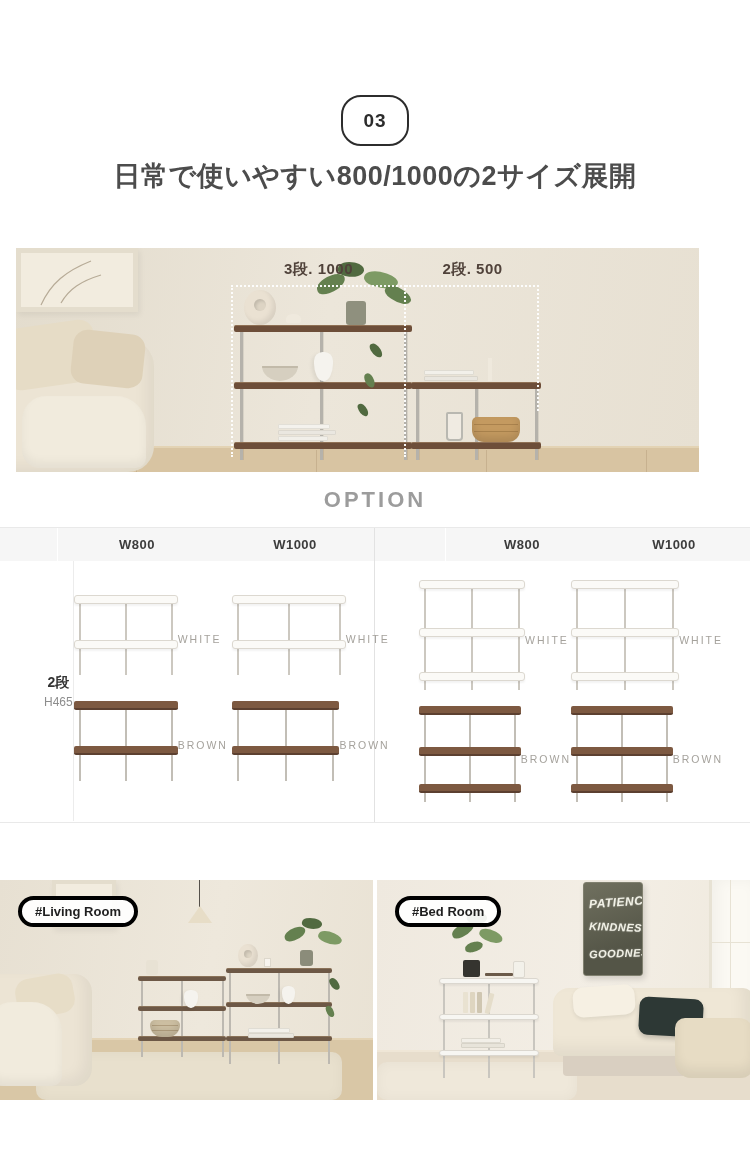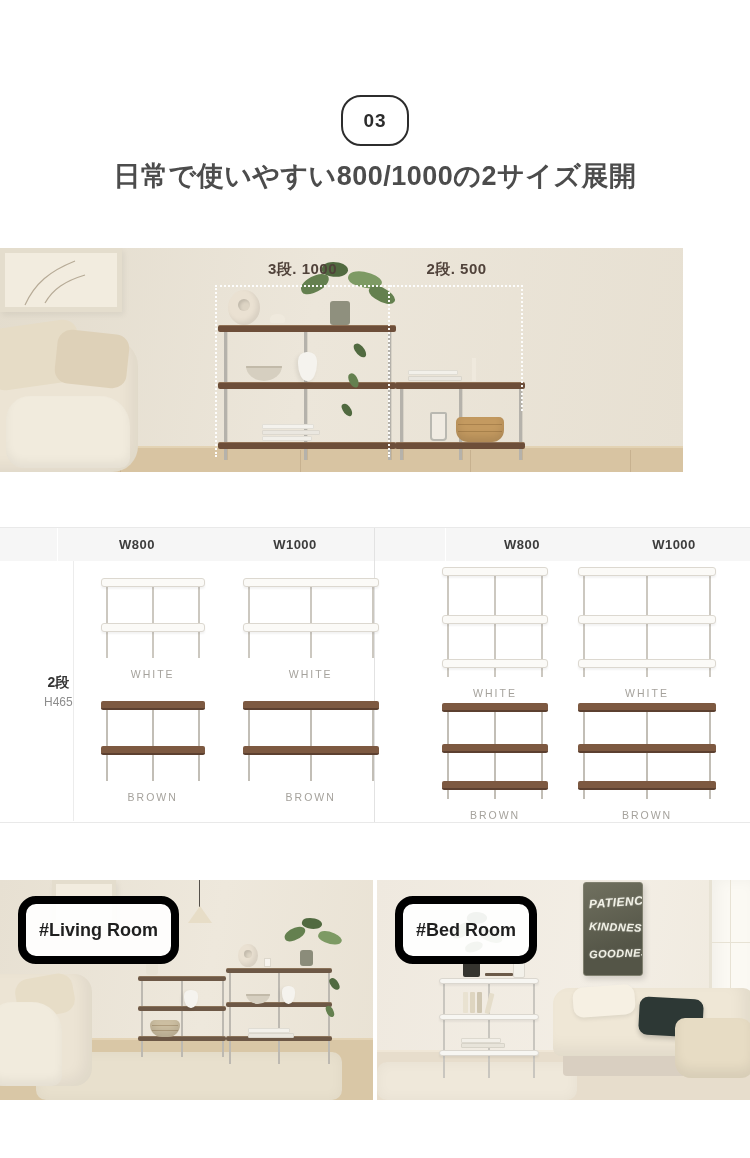--- a/index.html
+++ b/index.html
@@ -9,21 +9,21 @@
   
   .intro{text-align:center;padding-top:95px;}
   .badge{display:inline-block;border:2px solid #2c2c2c;border-radius:20px;padding:14px 20px;
          font-size:19px;font-weight:700;letter-spacing:1px;color:#2c2c2c;line-height:1;}
   .title{margin:14px 0 0;font-size:38px;font-weight:800;color:#222;letter-spacing:.5px;}
   .subtitle{margin:12px 0 0;font-size:27px;font-weight:700;color:#4c4c4c;letter-spacing:.5px;}
 
   
   .scene{position:absolute;overflow:hidden;background:#e9e3d7;}
   .scene *{position:absolute;box-sizing:border-box;}
-  .hero{left:0;top:248px;width:683px;height:224px;}
+  .hero{left:16px;top:248px;width:683px;height:224px;}
   .wall{left:0;top:0;right:0;bottom:0;background:linear-gradient(100deg,#e3dccd 0%,#ece6da 45%,#e7e0d2 100%);}
   .floor{left:0;right:0;height:26px;bottom:0;background:#d8c4a2;border-top:2px solid #e3d3b4;}
   .plank{top:2px;bottom:0;width:1px;background:rgba(120,95,60,.18);}
 
   .frame{background:#f2ecdf;border:5px solid #e4ddcd;box-shadow:2px 3px 6px rgba(0,0,0,.06);}
   .frame svg{position:absolute;left:0;top:0;}
 
   .sofa-body{background:#ece4d4;border-radius:26px;box-shadow:inset -8px -6px 14px rgba(0,0,0,.05);}
   .pillow{border-radius:14px;}
   .throw{background:#f1ebdd;border-radius:24px 30px 10px 18px;box-shadow:inset 0 -6px 10px rgba(0,0,0,.05);}
@@ -62,21 +62,21 @@
   .left .hcell.c{width:158px;}
   .right .hcell.c{width:152px;}
   .tbody{display:flex;height:260px;padding-left:44px;}
   .labcol{display:flex;flex-direction:column;align-items:center;justify-content:center;gap:3px;}
   .left .labcol{width:57px;border-right:1px solid #ececec;}
   .right .labcol{width:70px;border-right:1px solid #ececec;}
   .lab-main{font-size:14px;font-weight:700;color:#333;}
   .lab-sub{font-size:12px;color:#8d8d8d;}
   .cells{flex:1;display:flex;flex-direction:column;}
   .vrow{display:flex;}
-  .cell{display:flex;flex-direction:column;align-items:center;margin:0;padding:0;text-align:right;}
+  .cell{display:flex;align-items:center;margin:0;padding:0;text-align:right;}
   .left .cell{width:158px;}
   .right .cell{width:152px;}
   .left .vrow.rw{padding-top:15px;height:131px;box-sizing:border-box;}
   .left .vrow.rb{padding-top:7px;}
   .right .vrow.rw{padding-top:6px;height:141px;box-sizing:border-box;}
   .right .vrow.rb{padding-top:4px;}
   figcaption.cap{margin-top:10px;font-size:10.5px;letter-spacing:2px;color:#a5a29c;}
 
   
   .thumb{position:relative;}
@@ -99,22 +99,22 @@
   .t2 .bar.b1{top:2px;}
   .t2 .bar.b2{top:57%;}
   .t3 .bar.b1{top:0;}
   .t3 .bar.b2{top:calc(50% - 7px);}
   .t3 .bar.b3{bottom:9px;}
 
   
   .room{top:880px;width:373px;height:220px;}
   .room.living{left:0;}
   .room.bed{left:377px;}
-  .pill{position:absolute;left:18px;top:16px;background:rgba(255,255,255,.92);border:8px solid #000000;border-radius:18px;
-        padding:17px 13px;font-size:18px;font-weight:700;color:#1f1f1f;line-height:1;white-space:nowrap;z-index:9;}
+  .pill{position:absolute;left:18px;top:16px;background:rgba(255,255,255,.92);border:4px solid #000000;border-radius:18px;
+        padding:5px 13px;font-size:13px;font-weight:700;color:#1f1f1f;line-height:1;white-space:nowrap;z-index:9;}
   .bar-s{height:5px;background:#6d5846;border-top:1px solid #8a7258;border-radius:2px;}
   .leg-s{width:2px;background:#bdb9b1;}
   .bar-wh{height:6px;background:#f7f6f2;border:1px solid #dbd7cf;border-radius:3px;box-shadow:0 2px 2px rgba(0,0,0,.05);}
   .leg-wh{width:2px;background:#c9c6bf;}
   .cone{width:0;height:0;border-left:12px solid transparent;border-right:12px solid transparent;border-bottom:17px solid #e7ddc7;}
   .cord{width:1px;background:#55504a;}
   .rug{background:#e8e0cd;border-radius:10px;box-shadow:inset 0 0 14px rgba(0,0,0,.04);}
   .poster{background:linear-gradient(160deg,#70705f,#545547 70%);border-radius:3px;border:1px solid #80806f;box-shadow:2px 3px 6px rgba(0,0,0,.15);overflow:hidden;}
   .poster span{position:absolute;left:5px;color:#f1f1e6;font-weight:700;font-style:italic;letter-spacing:.5px;white-space:nowrap;text-shadow:0 0 2px rgba(255,255,255,.35);}
   .window{background:#fbf9f3;border-left:3px solid #e7e2d4;box-shadow:inset 6px 0 14px rgba(0,0,0,.04);}
@@ -202,20 +202,21 @@
       <i style="top:7px;"></i>
       <i style="top:14px;"></i>
     </div>
 
     <div class="dashbox" style="left:215px;top:37px;width:175px;height:172px;border-bottom:none;"></div>
     <div class="dashbox" style="left:390px;top:37px;width:133px;height:126px;border-left:none;border-bottom:none;"></div>
     <div class="dimlabel" style="left:215px;top:12px;width:175px;">3段. 1000</div>
     <div class="dimlabel" style="left:390px;top:12px;width:133px;">2段. 500</div>
   </figure>
 
+  <h3 class="option-h">OPTION</h3>
 
   <div class="otable">
 
     <div class="half left">
       <div class="hrow">
         <div class="hcell lab"></div>
         <div class="hcell c">W800</div>
         <div class="hcell c">W1000</div>
       </div>
       <div class="tbody">

